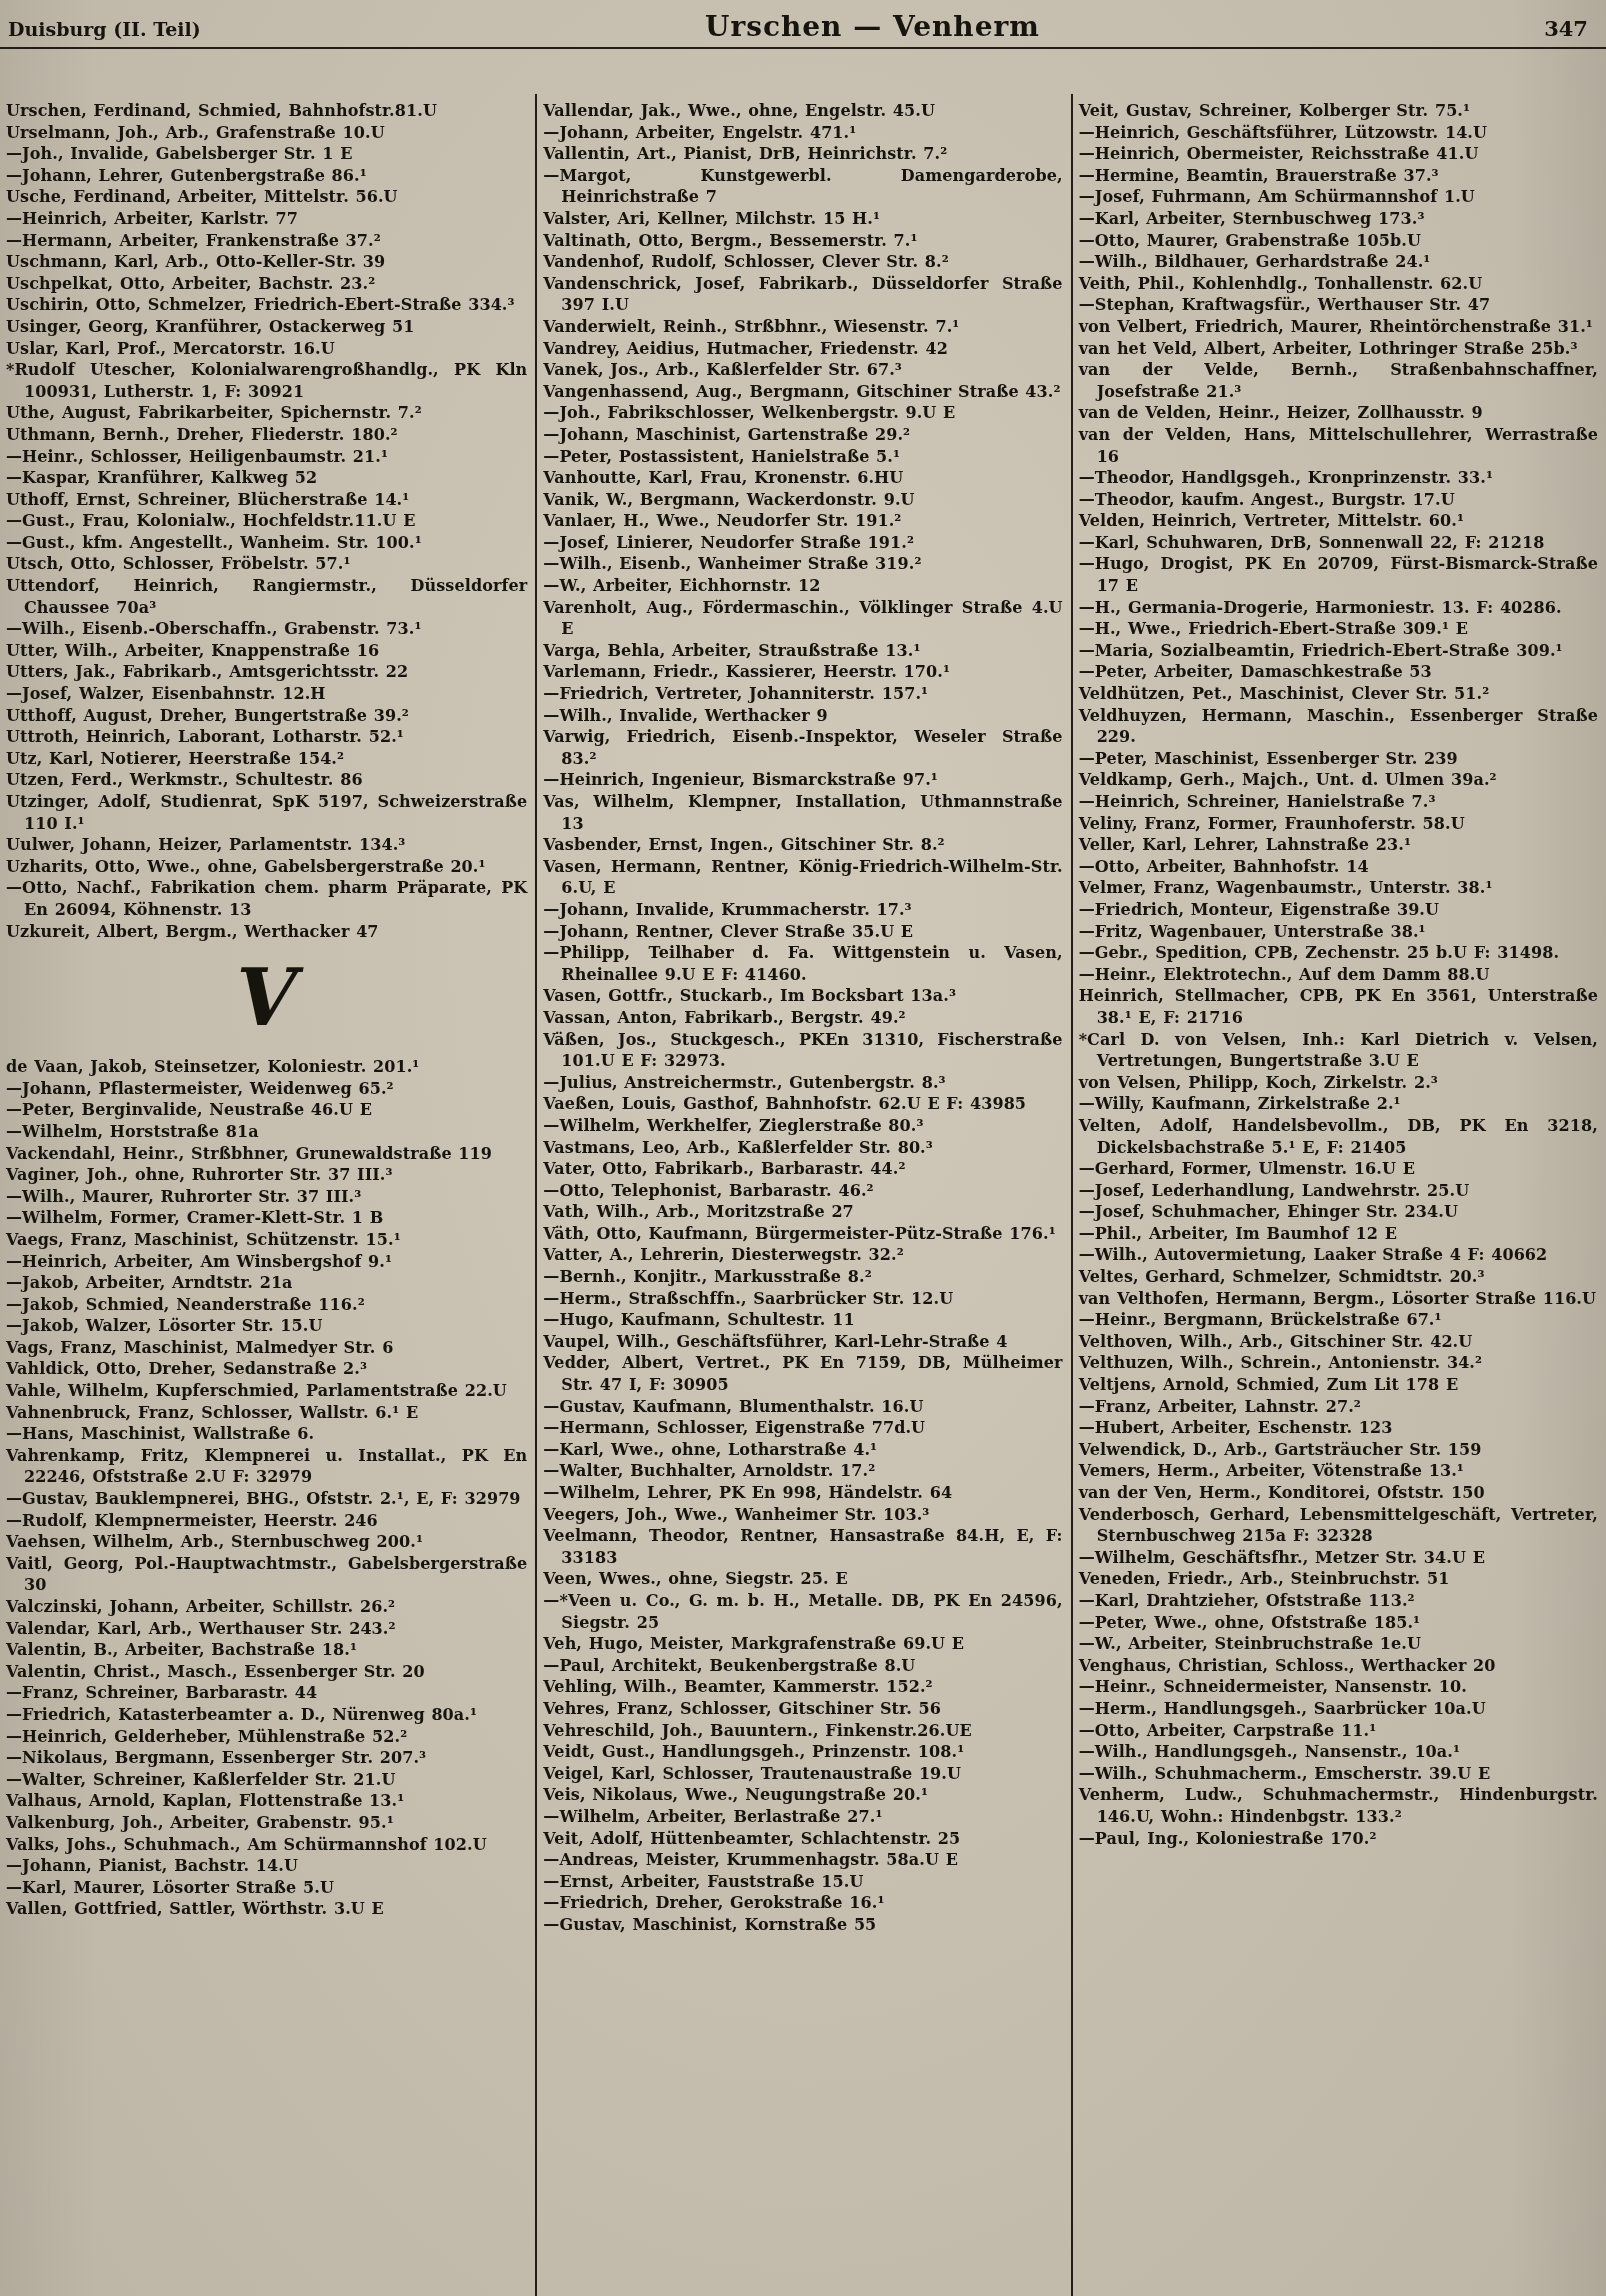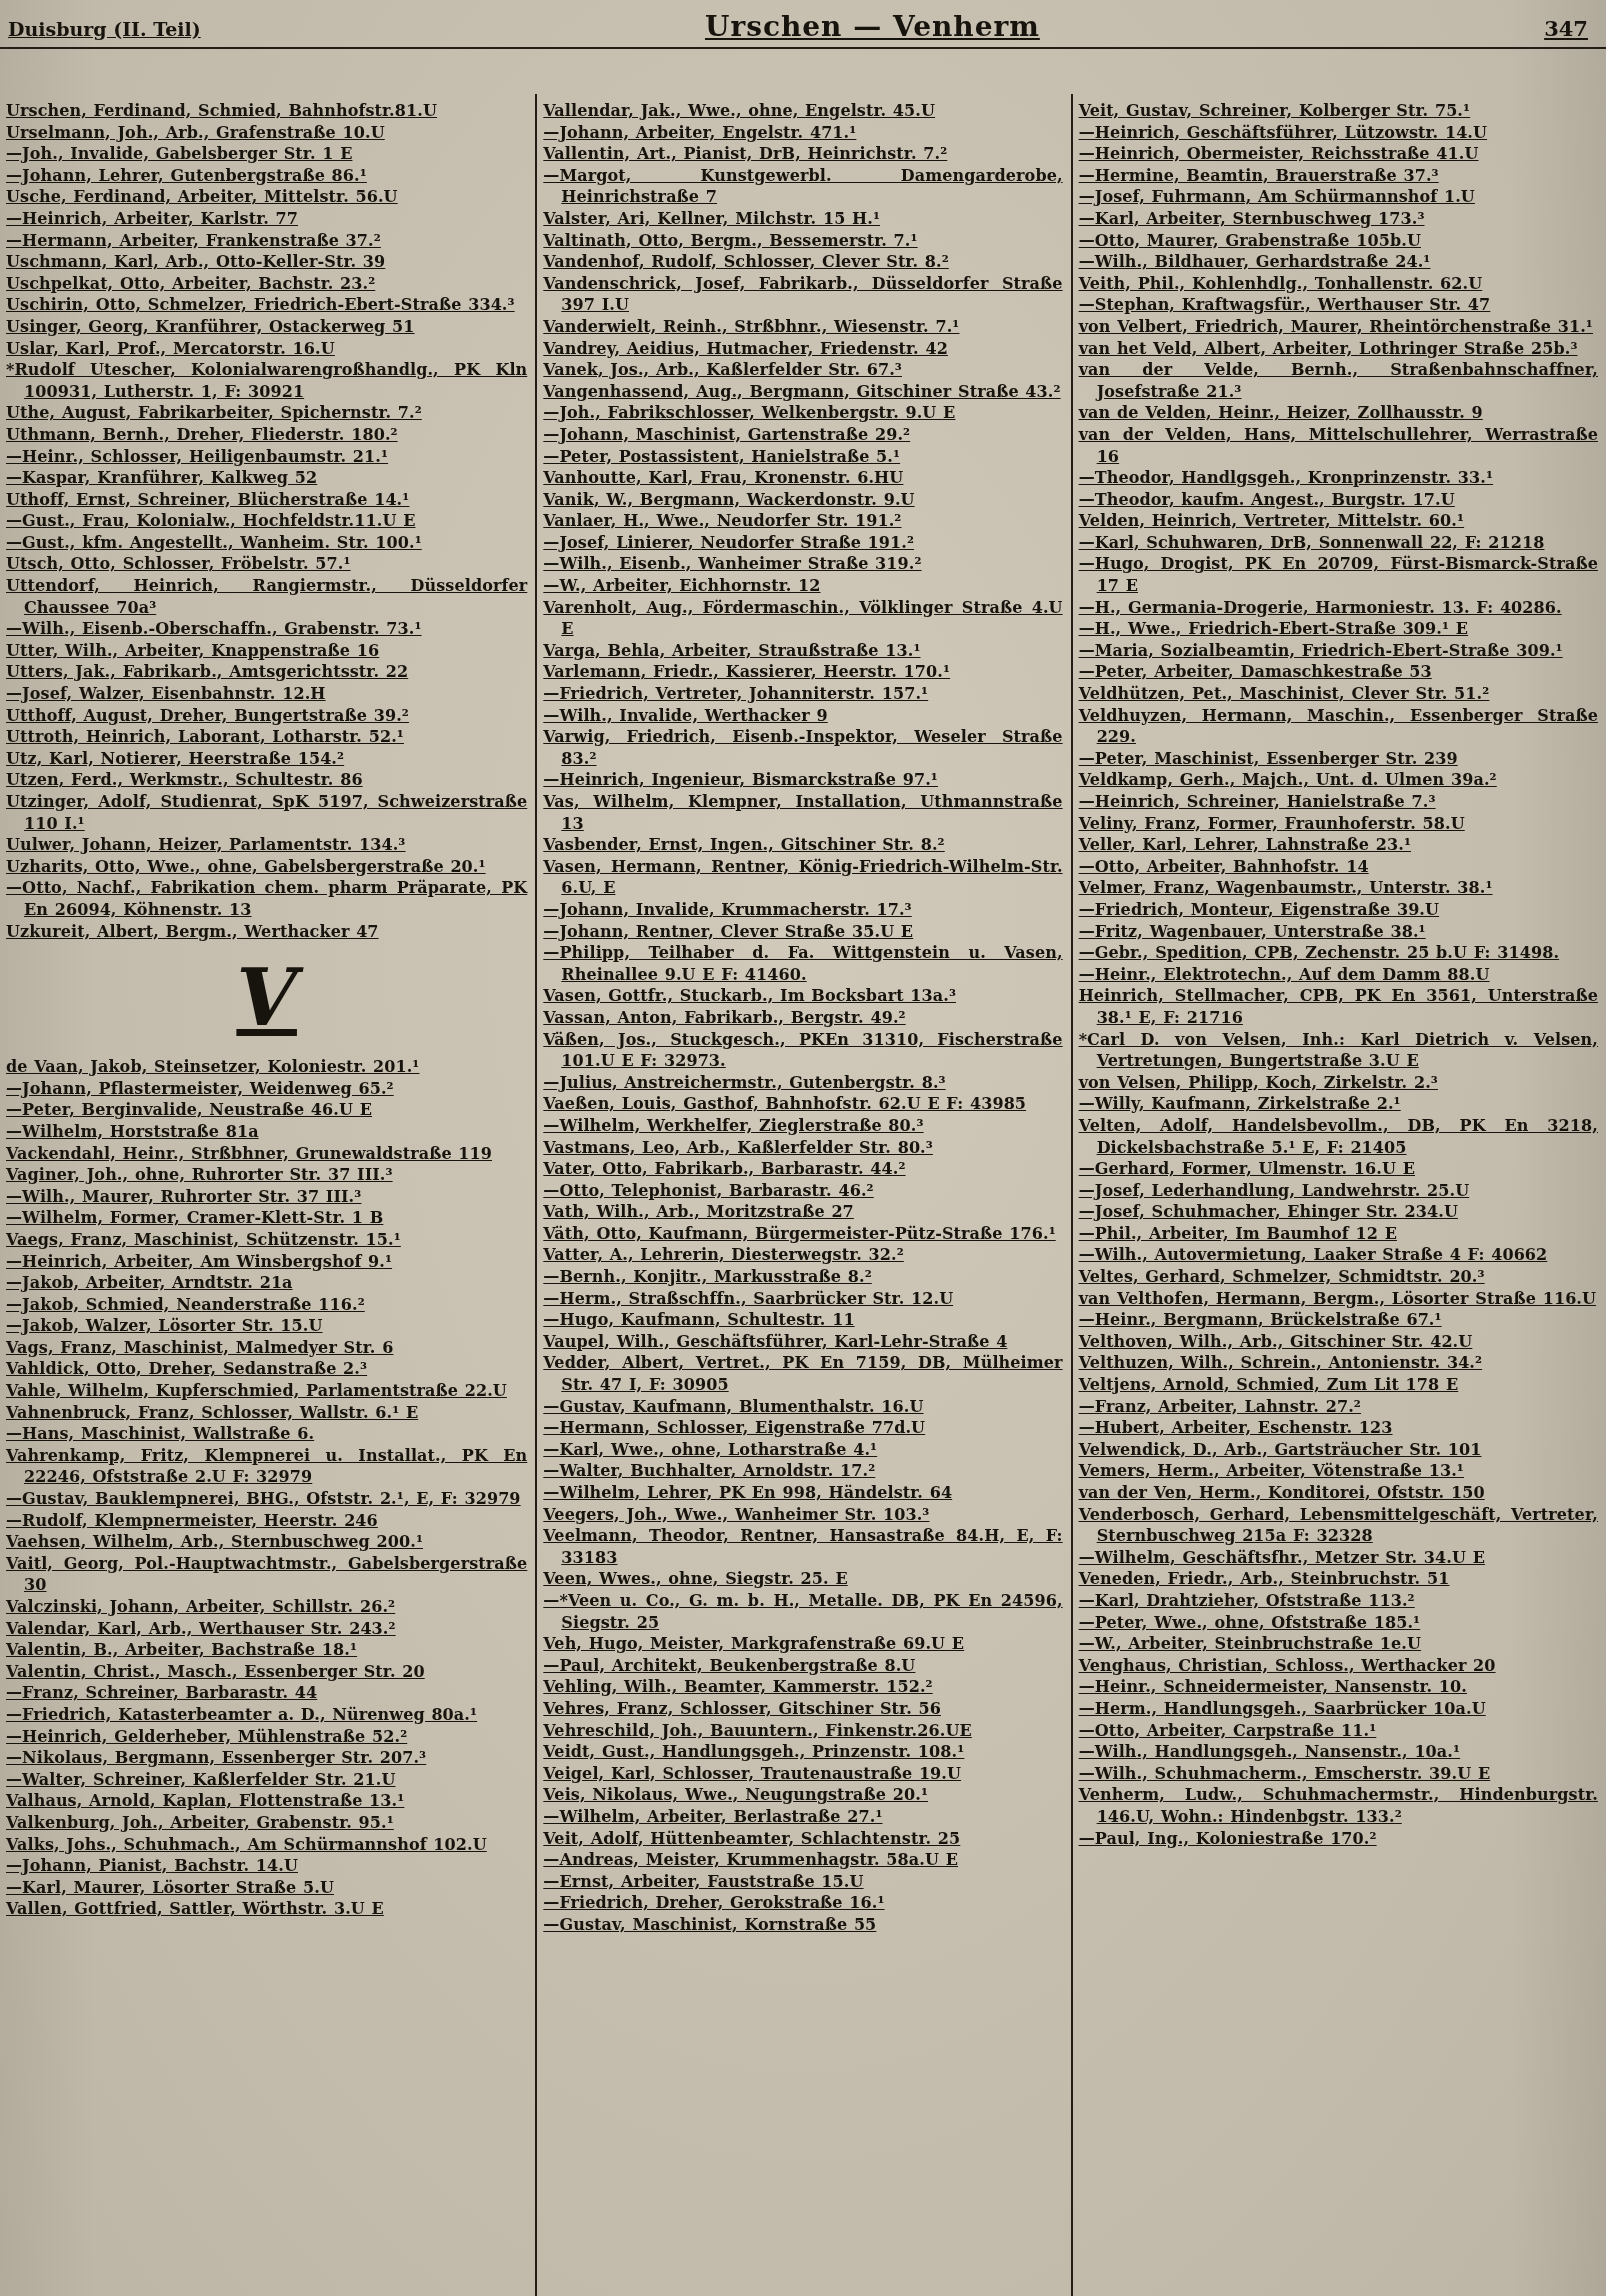--- a/index.html
+++ b/index.html
@@ -6,21 +6,20 @@
   .page{
     width:1606px;height:2296px;margin:0 auto;position:relative;
     background:#cbc3b2;
     background-image:
       radial-gradient(ellipse at 50% 40%, rgba(255,255,255,0.10), rgba(0,0,0,0.07)),
       linear-gradient(90deg, rgba(0,0,0,0.06), rgba(0,0,0,0) 6%, rgba(0,0,0,0) 94%, rgba(0,0,0,0.08));
     color:#17130d;
     font-family:"DejaVu Serif", serif;
     overflow:hidden;
     box-sizing:border-box;
-    text-decoration:underline;
   }
   .page-header{
     display:flex;justify-content:space-between;align-items:baseline;
     padding:10px 18px 4px 8px;
     font-weight:700;font-size:19px;
     border-bottom:2px solid #221d15;
   }
   .page-header .center{font-size:28px;letter-spacing:1px;}
   .page-header .pageno{font-size:21px;}
   .columns{
@@ -261,21 +260,21 @@
         <p class="entry">—Phil., Arbeiter, Im Baumhof 12 E</p>
         <p class="entry">—Wilh., Autovermietung, Laaker Straße 4 F: 40662</p>
         <p class="entry">Veltes, Gerhard, Schmelzer, Schmidtstr. 20.³</p>
         <p class="entry">van Velthofen, Hermann, Bergm., Lösorter Straße 116.U</p>
         <p class="entry">—Heinr., Bergmann, Brückelstraße 67.¹</p>
         <p class="entry">Velthoven, Wilh., Arb., Gitschiner Str. 42.U</p>
         <p class="entry">Velthuzen, Wilh., Schrein., Antonienstr. 34.²</p>
         <p class="entry">Veltjens, Arnold, Schmied, Zum Lit 178 E</p>
         <p class="entry">—Franz, Arbeiter, Lahnstr. 27.²</p>
         <p class="entry">—Hubert, Arbeiter, Eschenstr. 123</p>
-        <p class="entry">Velwendick, D., Arb., Gartsträucher Str. 101</p>
+        <p class="entry">Velwendick, D., Arb., Gartsträucher Str. 159</p>
         <p class="entry">Vemers, Herm., Arbeiter, Vötenstraße 13.¹</p>
         <p class="entry">van der Ven, Herm., Konditorei, Ofststr. 150</p>
         <p class="entry">Venderbosch, Gerhard, Lebensmittelgeschäft, Vertreter, Sternbuschweg 215a F: 32328</p>
         <p class="entry">—Wilhelm, Geschäftsfhr., Metzer Str. 34.U E</p>
         <p class="entry">Veneden, Friedr., Arb., Steinbruchstr. 51</p>
         <p class="entry">—Karl, Drahtzieher, Ofststraße 113.²</p>
         <p class="entry">—Peter, Wwe., ohne, Ofststraße 185.¹</p>
         <p class="entry">—W., Arbeiter, Steinbruchstraße 1e.U</p>
         <p class="entry">Venghaus, Christian, Schloss., Werthacker 20</p>
         <p class="entry">—Heinr., Schneidermeister, Nansenstr. 10.</p>

